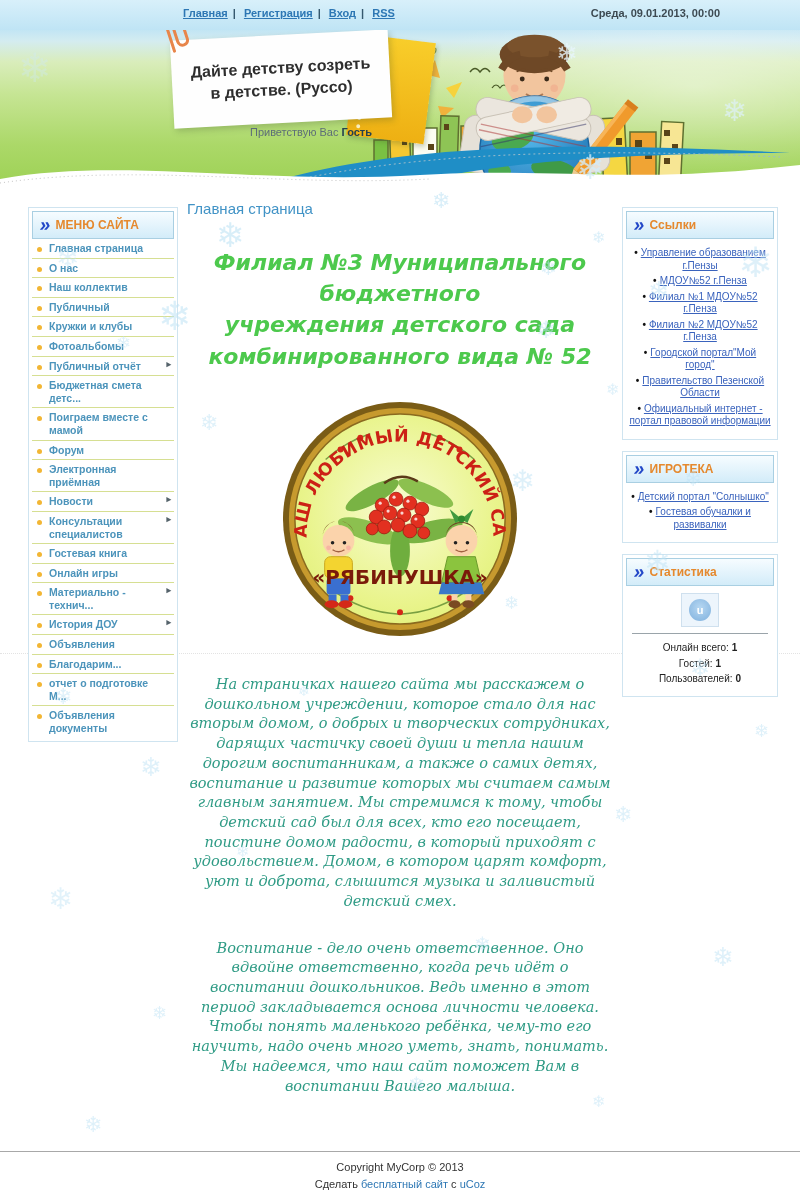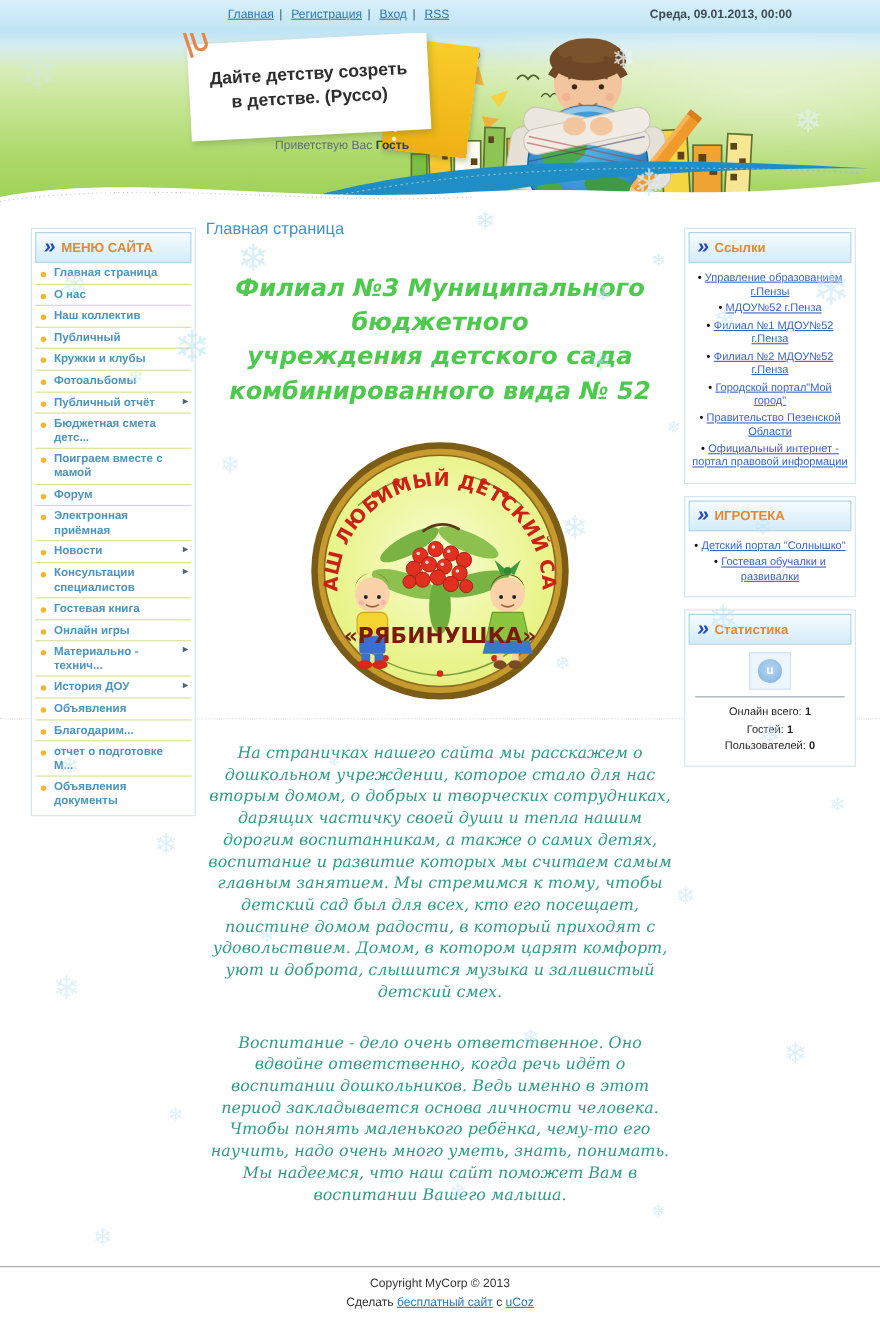--- a/index.html
+++ b/index.html
@@ -2,21 +2,21 @@
 <html><head>
 <meta charset="utf-8">
 <style>
   html,body{margin:0;padding:0;background:#fff;}
   .page{position:relative;width:800px;height:1199px;margin:0 auto;background:#fff;
         font-family:"Liberation Sans",sans-serif;overflow:hidden;}
 
   
   .topbar{position:absolute;left:0;top:0;width:800px;height:30px;
           background:linear-gradient(#d8f0fa,#bfe4f5);border-bottom:1px solid #aedaef;}
-  .topnav{position:absolute;left:183px;top:7px;font-size:11px;font-weight:normal;margin-left:24px;}
+  .topnav{position:absolute;left:183px;top:7px;font-size:11px;font-weight:bold;}
   .tl-item .tlink{color:#2d77b4;text-decoration:underline;cursor:pointer;}
   .tl-item .sep{color:#35586e;margin:0 5px;text-decoration:none;}
   .tl-item:last-of-type .sep{display:none;}
   .topdate{position:absolute;right:80px;top:7px;font-size:11px;font-weight:bold;color:#3d4a52;}
 
   
   .header{position:absolute;left:0;top:30px;width:800px;height:160px;overflow:hidden;
           background:linear-gradient(180deg,#c2e5f4 0%,#d4ecf0 7%,#d9edbb 20%,#c6e594 40%,#abd868 72%,#9cd153 100%);}
   .header .shine{position:absolute;right:0;top:0;width:420px;height:160px;
           background:radial-gradient(ellipse at 75% 35%,rgba(255,255,255,.45),rgba(255,255,255,0) 65%);}
@@ -79,21 +79,21 @@
       font-family:"DejaVu Serif",serif;font-style:italic;
       font-size:14.5px;line-height:1.36;}
   .main-text p:nth-of-type(1){margin-top:33px;}
   .main-text p:nth-of-type(2){margin-top:27px;}
   .main-text p:nth-of-type(3){margin-top:0;}
 
   
   .footer{position:absolute;left:0;top:1151px;width:800px;border-top:1px solid #a8a8a8;
           text-align:center;font-size:11px;color:#333;padding-top:9px;}
   .footer .line2{margin-top:5px;}
-  .footer .flnk{color:#2d77b4;text-decoration:underline;cursor:pointer;}
+  .footer .flnk{color:#2d77b4;cursor:pointer;}
 
   
   .flakes{position:absolute;left:0;top:0;width:800px;height:1199px;pointer-events:none;z-index:40;}
   .flake{position:absolute;color:#bfe3f5;line-height:1;user-select:none;}
 </style>
 </head>
 <body>
 
 <div class="page">
 

